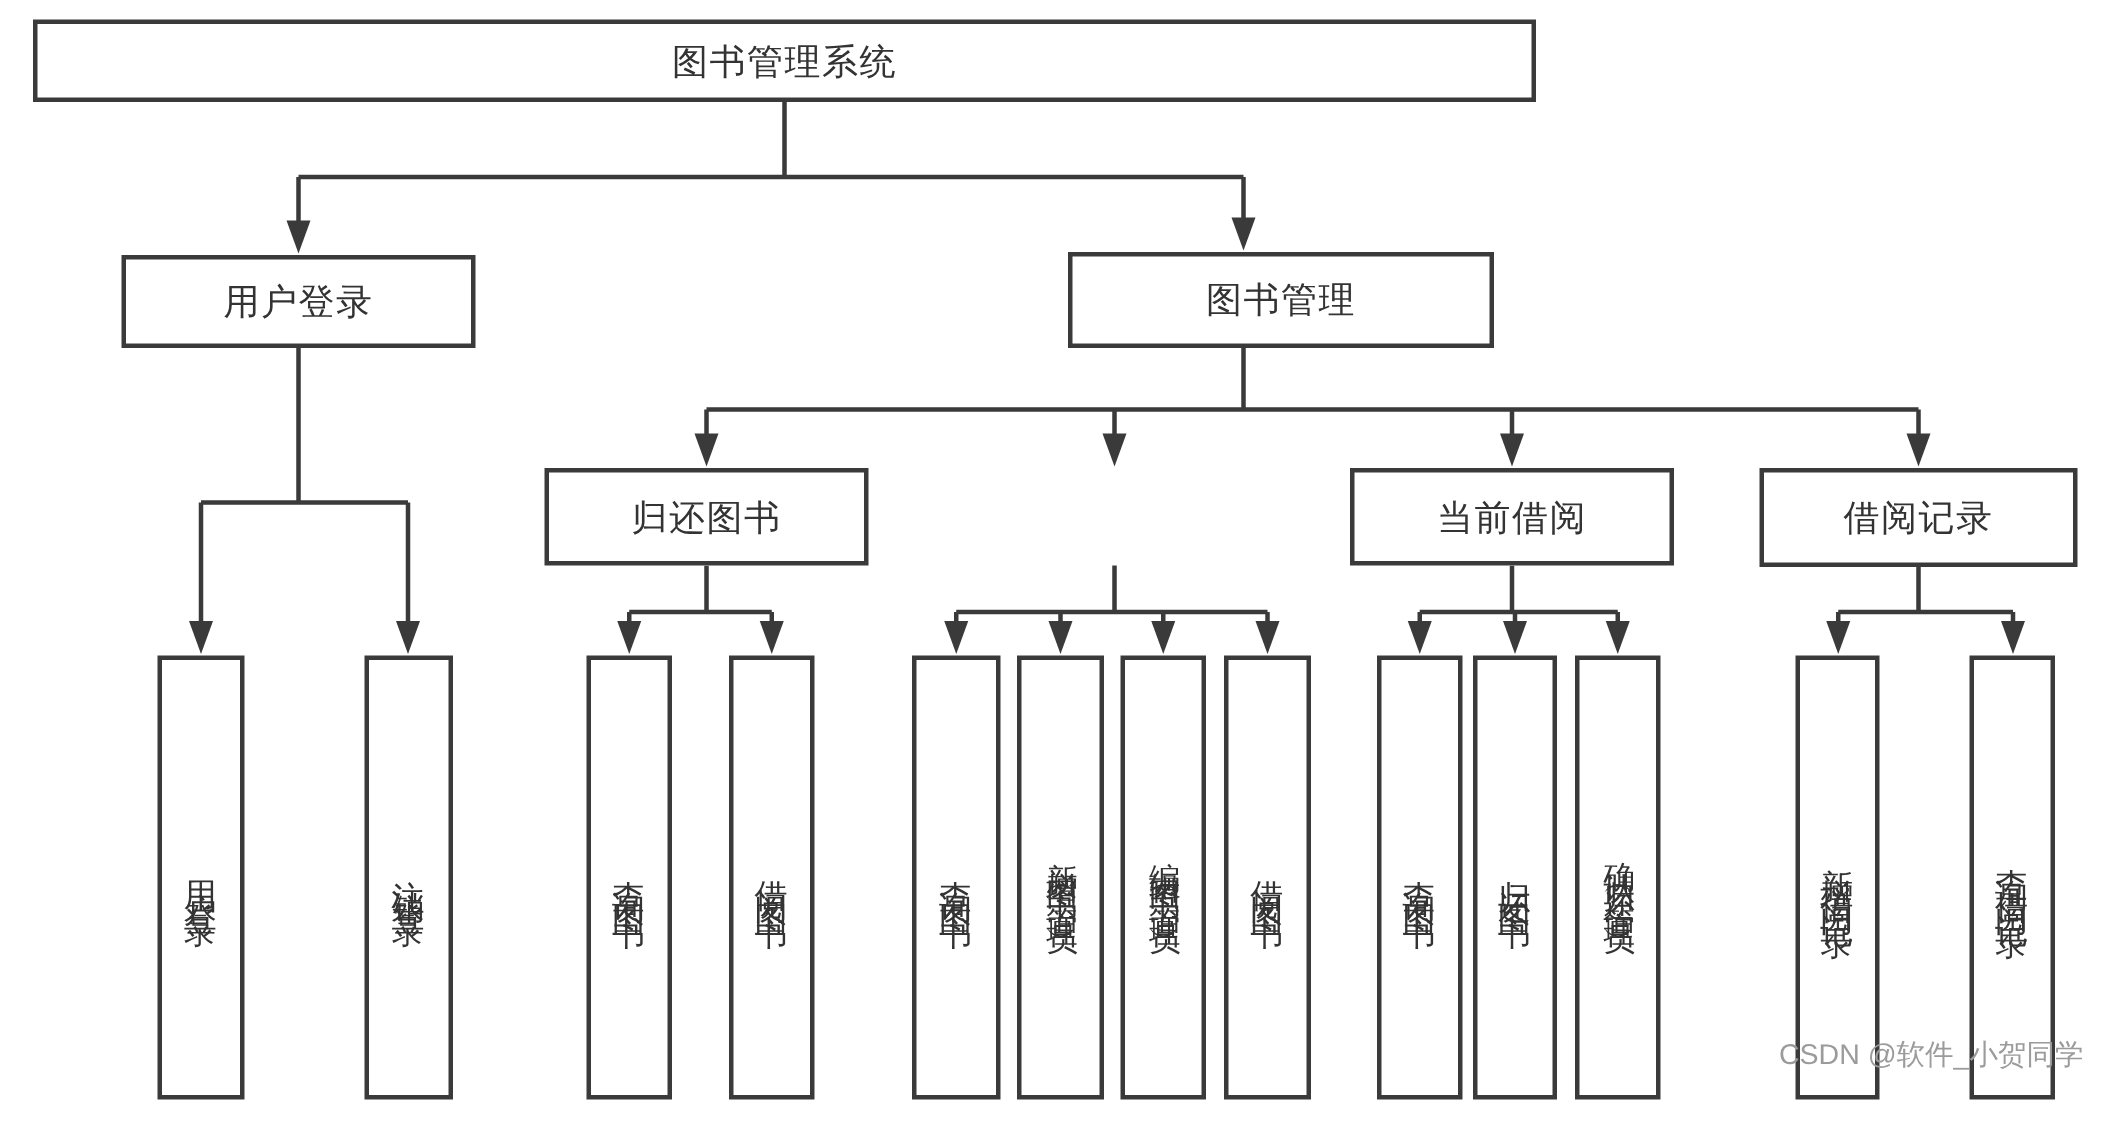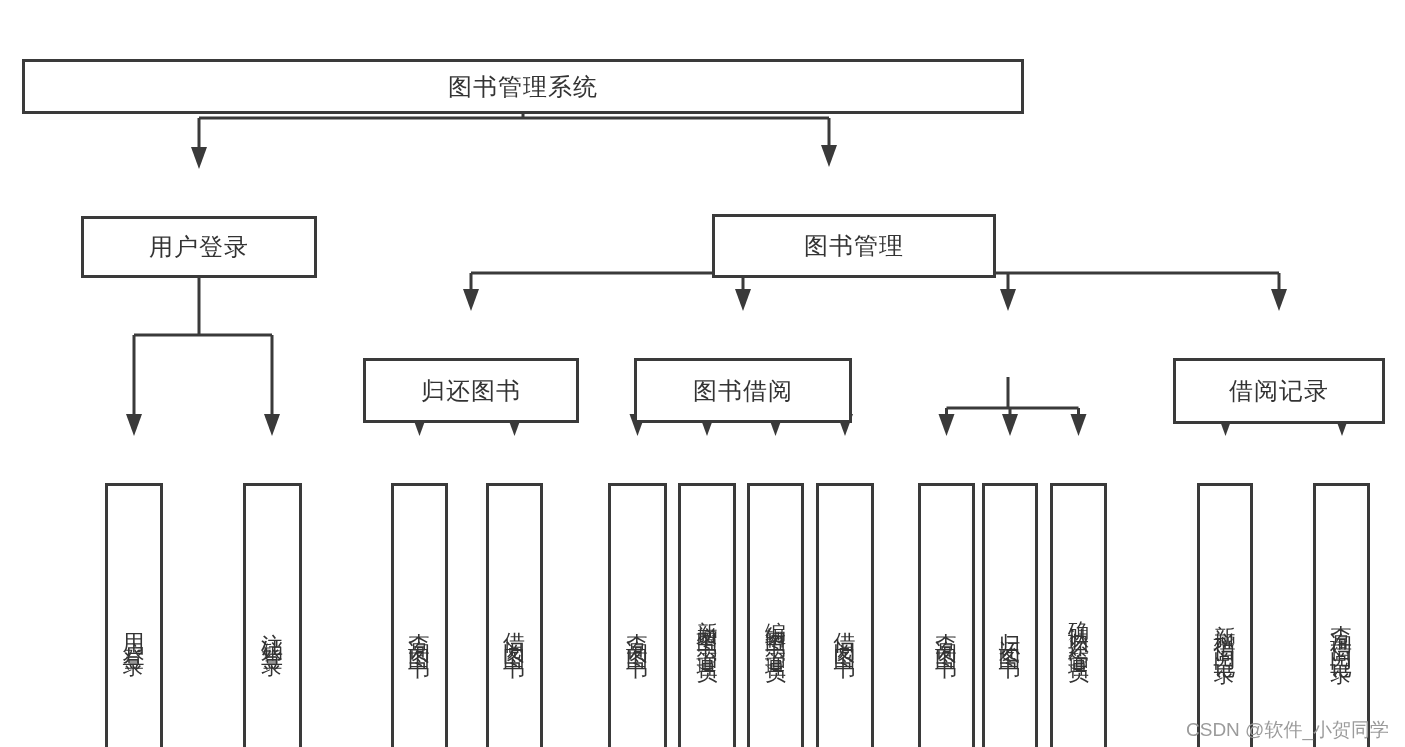--- a/index.html
+++ b/index.html
@@ -5,30 +5,29 @@
   html,body{margin:0;padding:0;background:#fff;}
   .stage{
     position:relative;width:1405px;height:747px;background:#ffffff;overflow:hidden;
     font-family:"Liberation Sans","DejaVu Sans",sans-serif;color:#333333;
   }
   .connectors{position:absolute;left:0;top:0;width:1405px;height:747px;}
   .node{
     position:absolute;box-sizing:border-box;border:3px solid #3a3a3a;background:#ffffff;
     display:flex;align-items:center;justify-content:center;text-align:center;
     color:#333333;
-    margin-top:46px;
   }
   .h-node{font-size:24px;letter-spacing:1px;}
   .v-node{
     writing-mode:vertical-rl;text-orientation:mixed;
     font-size:22px;letter-spacing:8px;line-height:1.05;
   }
   .v-long{font-size:21px;letter-spacing:6px;}
   .watermark{
-    position:absolute;left:1186px;top:717px;z-index:5;
+    position:absolute;left:1186px;top:690px;z-index:5;
     font-size:19px;color:#9b9b9b;white-space:nowrap;
   }
 </style>
 </head>
 <body>
 
 <div class="stage">
 
   <svg class="connectors" viewBox="0 0 1405 747" xmlns="http://www.w3.org/2000/svg">
     <g stroke="#3a3a3a" stroke-width="3" fill="none">
@@ -62,21 +61,21 @@
       <polygon points="1342,436 1334,414 1350,414"></polygon>
     </g>
   </svg>
 
   <div class="node h-node" style="left:22px;top:13px;width:1002px;height:55px">图书管理系统</div>
 
   <div class="node h-node" style="left:81px;top:170px;width:236px;height:62px">用户登录</div>
   <div class="node h-node" style="left:712px;top:168px;width:284px;height:64px">图书管理</div>
 
   <div class="node h-node" style="left:363px;top:312px;width:216px;height:65px">归还图书</div>
-  <div class="node h-node" style="left:634px;top:312px;width:218px;height:65px">图书借阅</div>
+  <div class="node h-node" style="left:900px;top:312px;width:216px;height:65px">当前借阅</div>
   <div class="node h-node" style="left:1173px;top:312px;width:212px;height:66px">借阅记录</div>
 
   <div class="node v-node" style="left:105px;top:437px;width:58px;height:296px">用户登录</div>
   <div class="node v-node" style="left:243px;top:437px;width:59px;height:296px">注销登录</div>
 
   <div class="node v-node" style="left:391px;top:437px;width:57px;height:296px">查询图书</div>
   <div class="node v-node" style="left:486px;top:437px;width:57px;height:296px">借阅图书</div>
 
   <div class="node v-node" style="left:608px;top:437px;width:59px;height:296px">查询图书</div>
   <div class="node v-node v-long" style="left:678px;top:437px;width:58px;height:296px">新增图书（管理员）</div>

